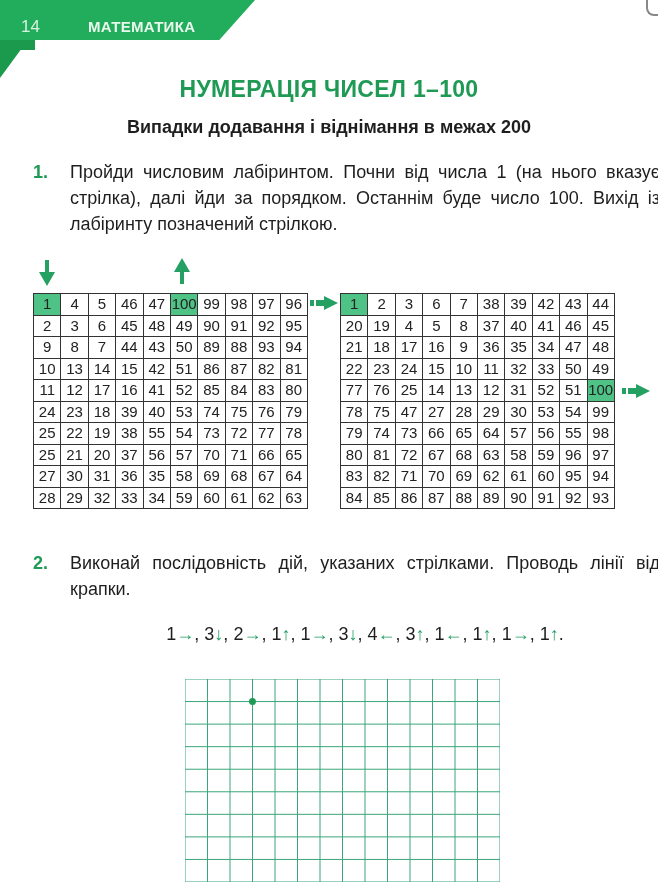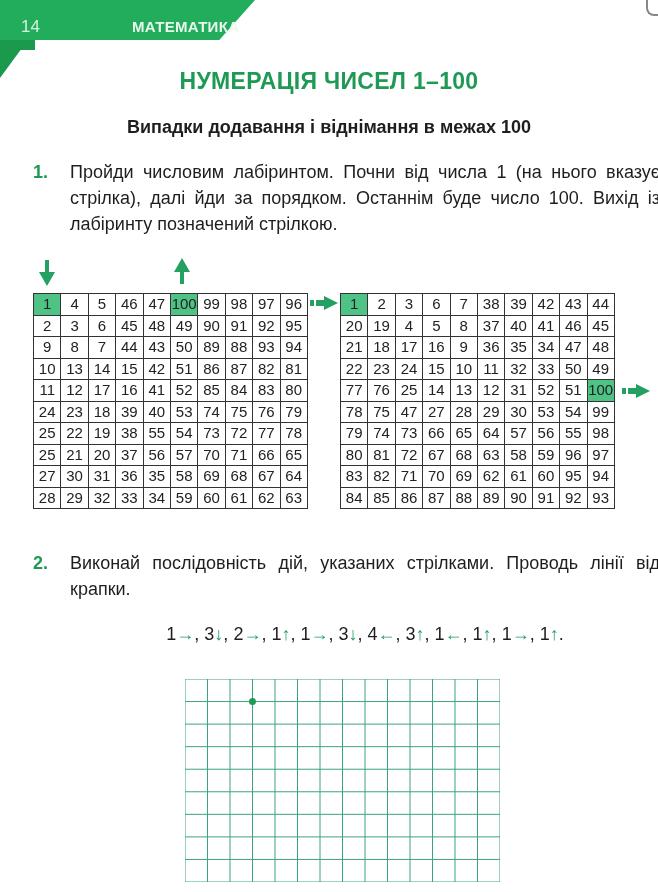--- a/index.html
+++ b/index.html
@@ -9,28 +9,28 @@
   }
   .header { position:absolute; left:0; top:0; width:658px; height:48px; }
   .header-band {
     position:absolute; left:0; top:0; width:255px; height:40px; background:#22ad5c;
     clip-path:polygon(0 0, 100% 0, 86% 100%, 0 100%);
   }
   .header-left-strip {
     position:absolute; left:0; top:0; width:35px; height:50px; background:#1b9a4d;
   }
   .page-num { position:absolute; left:21px; top:17px; font-size:17px; color:#d6f2df; }
-  .subject { position:absolute; left:88px; top:18px; font-size:15px; font-weight:bold; color:#e9f8ee; letter-spacing:0.3px;margin-left:44px; }
+  .subject { position:absolute; left:88px; top:18px; font-size:15px; font-weight:bold; color:#e9f8ee; letter-spacing:0.3px; }
   .corner-mark { position:absolute; right:0; top:0; width:10px; height:14px; border-left:2px solid #888; border-bottom:2px solid #888; border-radius:0 0 0 8px; }
   .green-corner {
     position:absolute; left:0; top:48px; width:22px; height:30px; background:#1b9a4d;
     clip-path:polygon(0 0, 100% 0, 0 100%);
   }
 
-  .title { position:absolute; left:0; width:658px; top:68px; text-align:center; font-size:23px; font-weight:bold; color:#1f9a55; letter-spacing:0.3px; }
+  .title { position:absolute; left:0; width:658px; top:76px; text-align:center; font-size:23px; font-weight:bold; color:#1f9a55; letter-spacing:0.3px; }
   .subtitle { position:absolute; left:0; width:658px; top:117px; text-align:center; font-size:18px; font-weight:bold; color:#1e1e1e; }
 
   .task { position:absolute; left:33px; font-size:18px; line-height:26px; color:#1e1e1e; }
   .task-num { position:absolute; left:0; top:0; color:#1f9a55; font-weight:bold; }
   .task-text { position:absolute; left:37px; top:0; width:590px; text-align:justify; }
   #task1 { top:159px; height:80px; }
   #task2 { top:550px; height:54px; }
 
   .arrow-v { position:absolute; width:16px; height:26px; }
   .arrow-h { position:absolute; width:28px; height:14px; }
@@ -55,21 +55,21 @@
 <div class="header">
   <div class="header-left-strip"></div>
   <div class="header-band"></div>
   <span class="page-num">14</span>
   <span class="subject">МАТЕМАТИКА</span>
   <div class="corner-mark"></div>
 </div>
 <div class="green-corner"></div>
 
 <div class="title">НУМЕРАЦІЯ ЧИСЕЛ 1–100</div>
-<div class="subtitle">Випадки додавання і віднімання в межах 100</div>
+<div class="subtitle">Випадки додавання і віднімання в межах 200</div>
 
 <div class="task" id="task1">
   <span class="task-num">1.</span>
   <div class="task-text">Пройди числовим лабіринтом. Почни від числа 1 (на нього вказує стрілка), далі йди за порядком. Останнім буде число 100. Вихід із лабіринту позначений стрілкою.</div>
 </div>
 
 <svg class="arrow-v" style="left:39px; top:260px;" viewBox="0 0 16 26">
   <rect x="6" y="0" width="4" height="14" fill="#23a062"></rect>
     <polygon points="0,12 16,12 8,26" fill="#23a062"></polygon>
 </svg>

